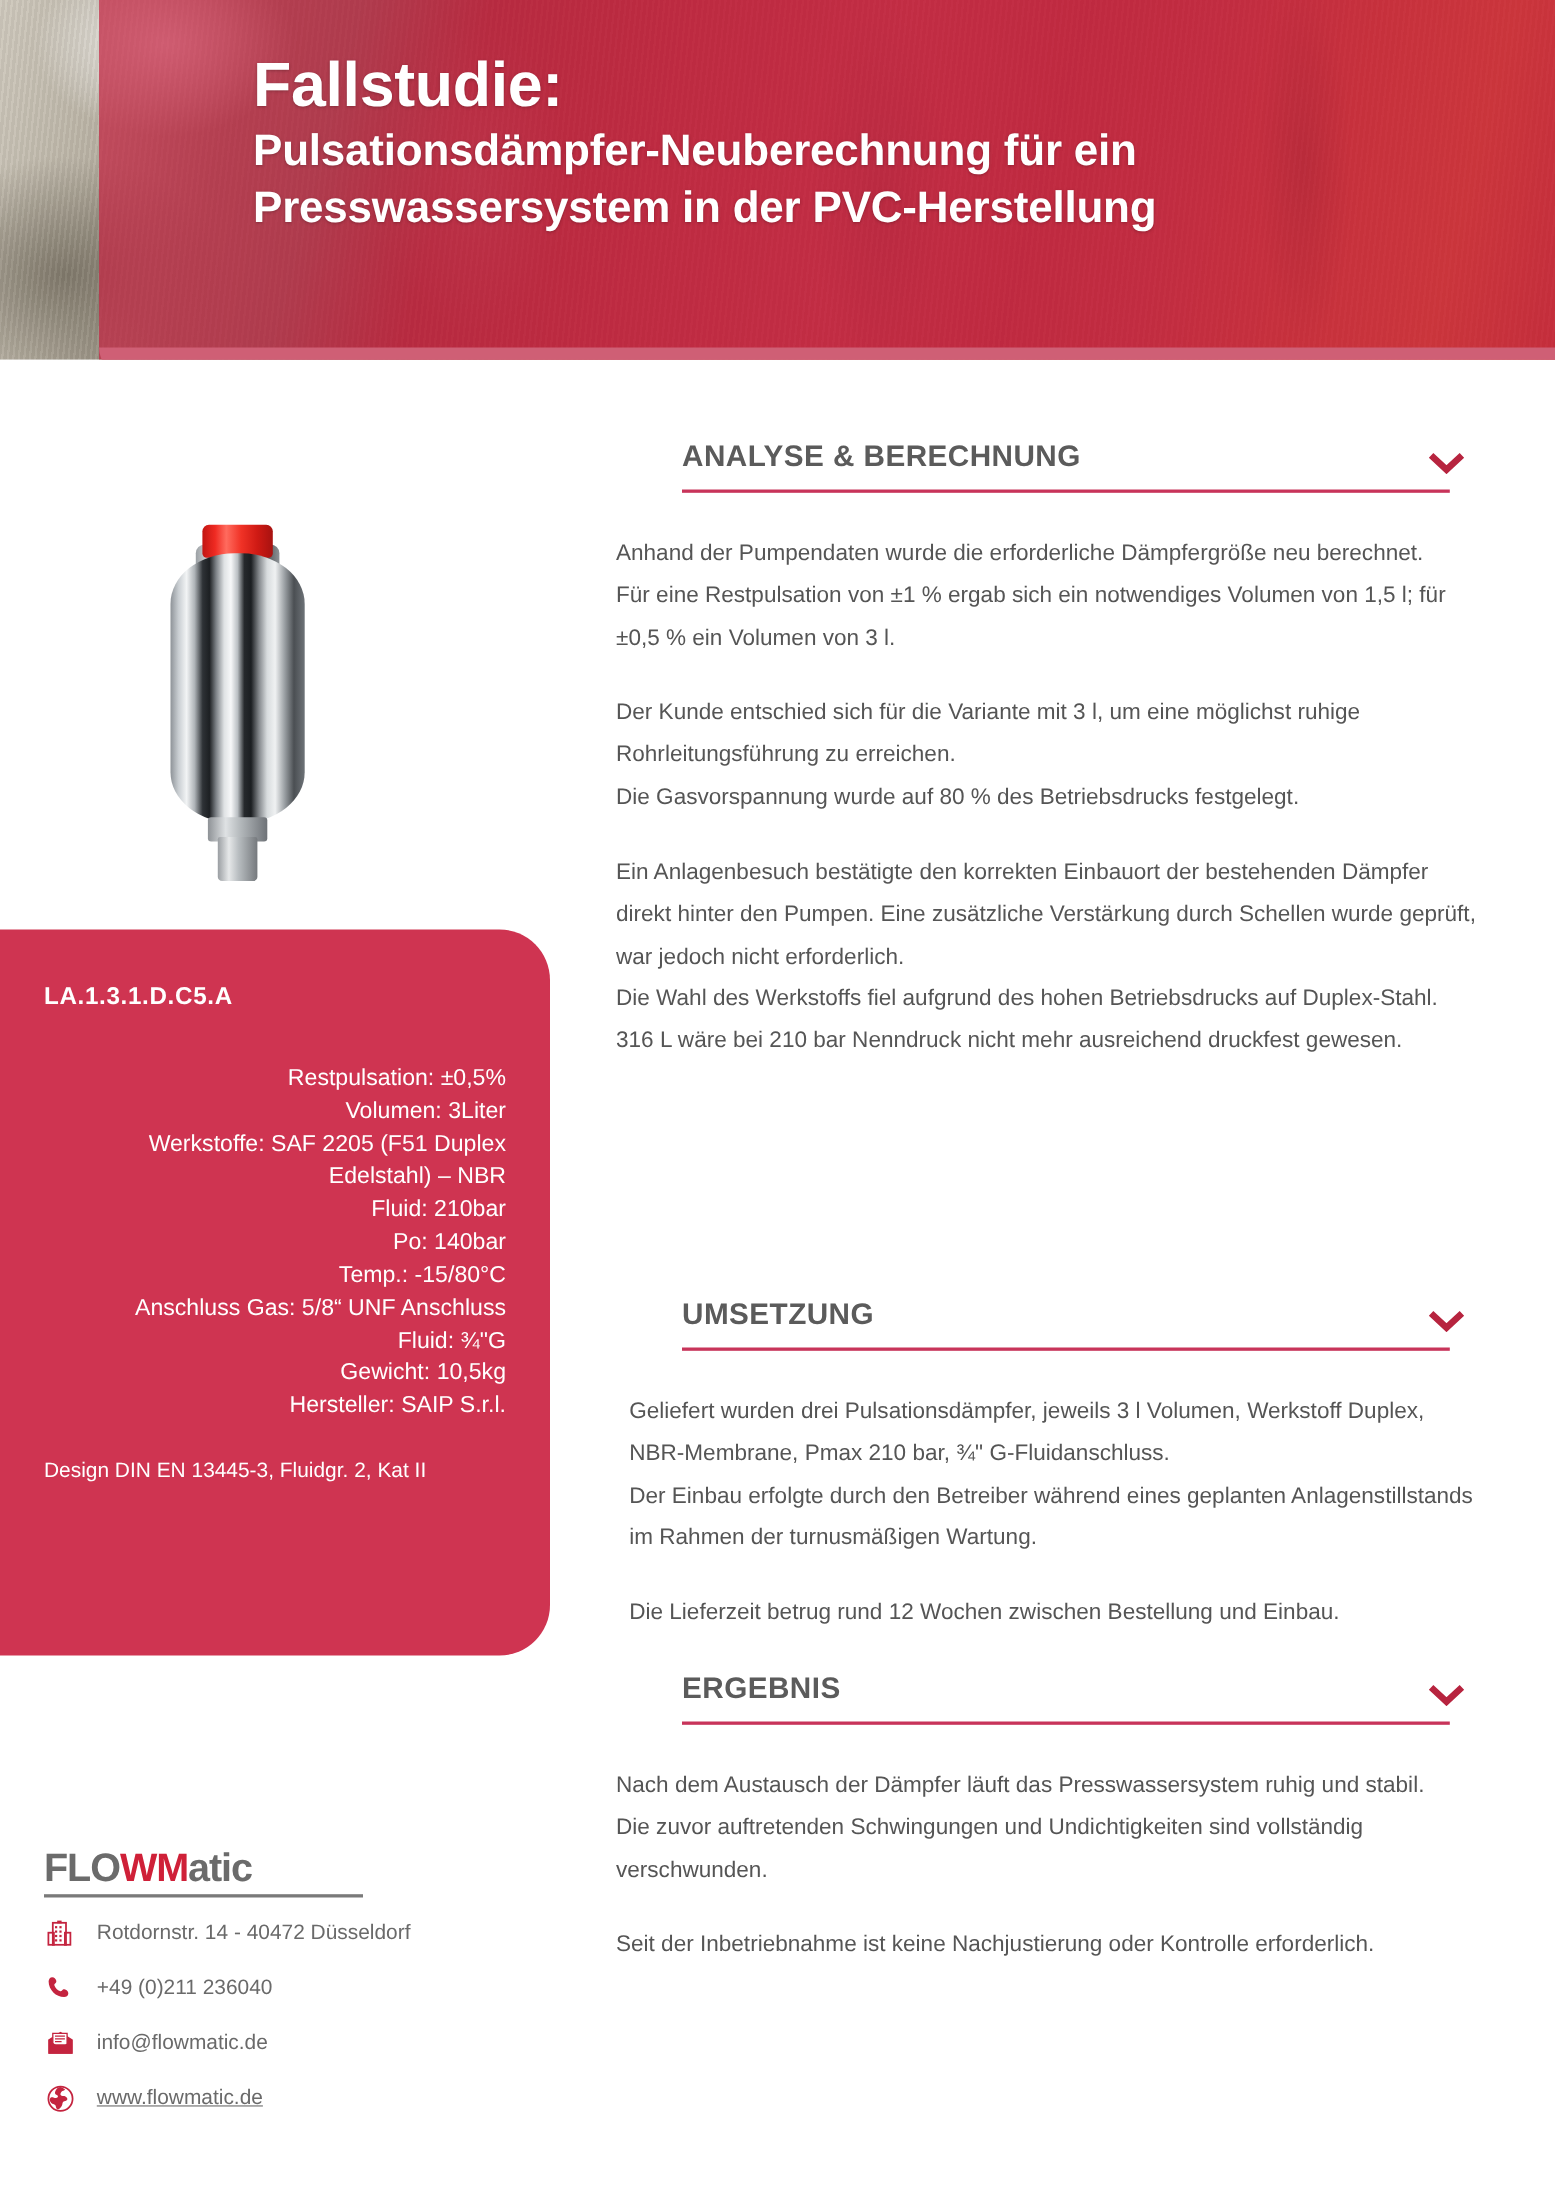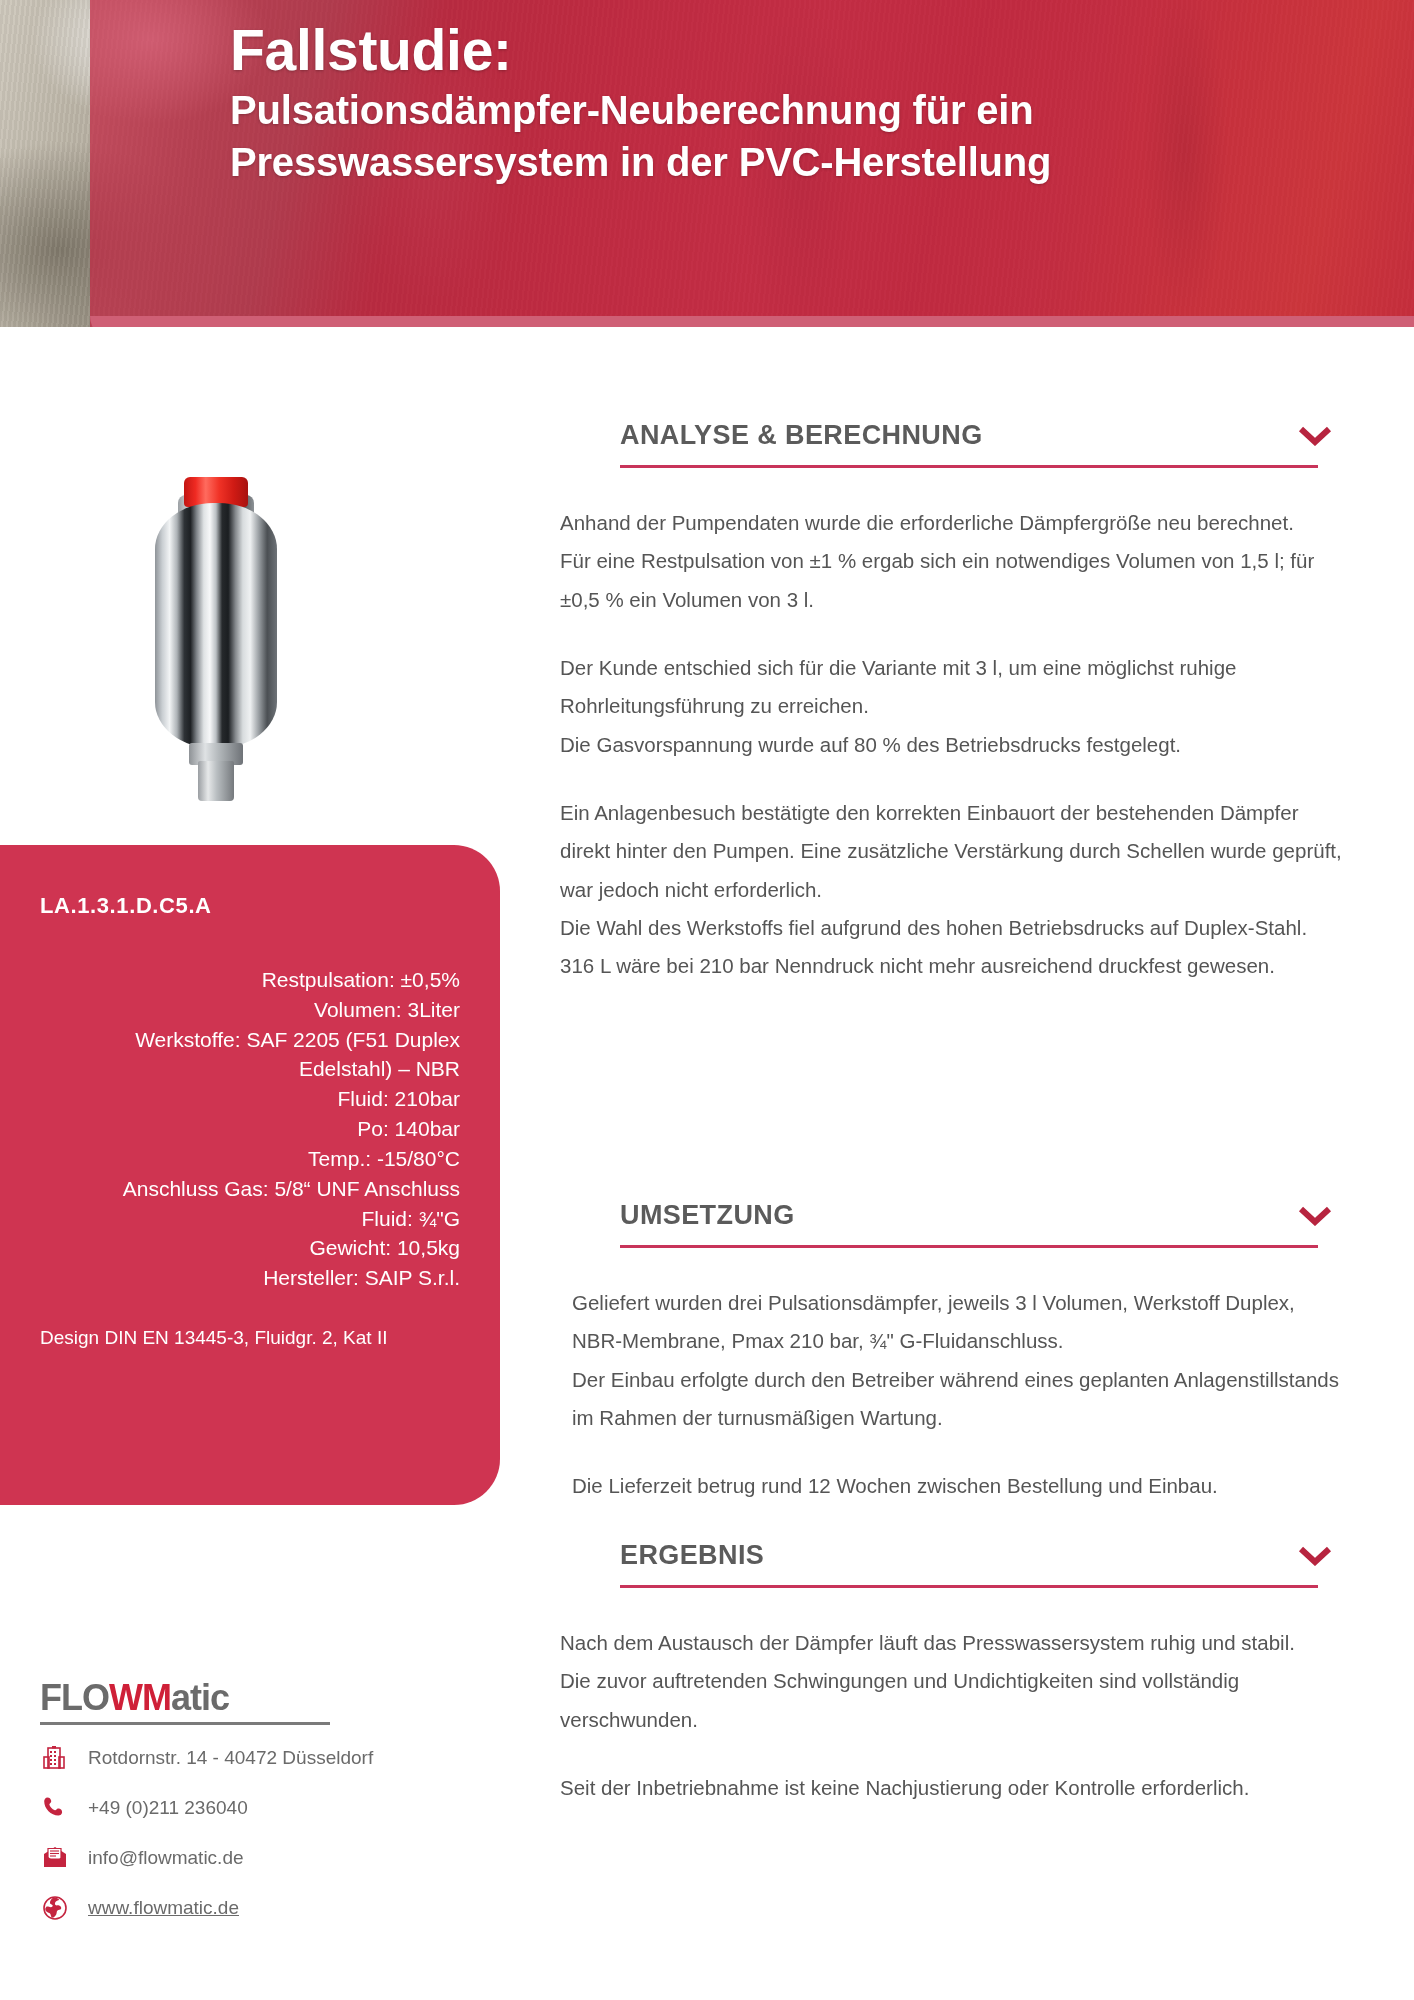--- a/index.html
+++ b/index.html
@@ -28,21 +28,21 @@
       repeating-linear-gradient(96deg, rgba(255,255,255,0.05) 0 2px, rgba(0,0,0,0.04) 2px 5px),
       radial-gradient(ellipse 120px 200px at 430px 160px, rgba(255,255,255,0.14), rgba(255,255,255,0) 70%),
       radial-gradient(ellipse 90px 240px at 800px 170px, rgba(0,0,0,0.14), rgba(0,0,0,0) 70%),
       radial-gradient(ellipse 60px 230px at 1185px 150px, rgba(0,0,0,0.22), rgba(0,0,0,0) 72%);
   }
   .hero-overlay {
     position: absolute; left: 90px; top: 0; width: 1324px; height: 327px;
     background: rgba(196, 38, 66, 0.72);
   }
   .hero-title-block {
-    position: absolute; left: 230px; top: 17px; width: 1120px; z-index: 4;
+    position: absolute; left: 230px; top: 44px; width: 1120px; z-index: 4;
     color: #ffffff; text-shadow: 0 1px 3px rgba(0,0,0,0.25);
   }
   .hero-line1 { font-size: 57px; font-weight: bold; line-height: 1.18; letter-spacing: -0.3px; }
   .hero-line2, .hero-line3 { font-size: 40px; font-weight: bold; line-height: 1.30; letter-spacing: -0.2px; }
   .hero-skirt {
     position: absolute; left: 90px; top: 316px; width: 1324px; height: 24px;
     background: #cf5f75; border-bottom-left-radius: 26px; z-index: 5;
   }
 
   
@@ -85,22 +85,22 @@
   }
   .spec-title { font-size: 30px; font-weight: 400; letter-spacing: 0.2px; margin-bottom: 26px; }
   .spec-code { font-size: 22px; font-weight: bold; letter-spacing: 0.6px; margin-bottom: 46px; }
   .spec-line { font-size: 21px; line-height: 1.42; text-align: right; }
   .spec-design { font-size: 19px; margin-top: 34px; }
 
   
   .content { position: absolute; left: 0; top: 0; width: 1414px; }
   .section { position: absolute; width: 790px; }
   .sec-head {
-    position: relative; display: flex; align-items: center;
-    justify-content: space-between; padding-left: 60px; padding-right: 18px; margin-top: 20px;
+    position: relative; display: flex; align-items: flex-end;
+    justify-content: space-between; padding-left: 60px; padding-right: 18px;
   }
   .sec-title { font-size: 27px; font-weight: bold; color: #5b5b5b; letter-spacing: 0.4px; }
   .chevron { width: 34px; height: 20px; }
   .sec-rule {
     margin: 14px 0 0 60px; width: 698px; height: 3px; background: #c8345a;
   }
   .sec-body { margin-top: 36px; padding-left: 0px; }
   .para {
     font-size: 20.5px; line-height: 1.87; color: #555555; margin-bottom: 30px;
   }

